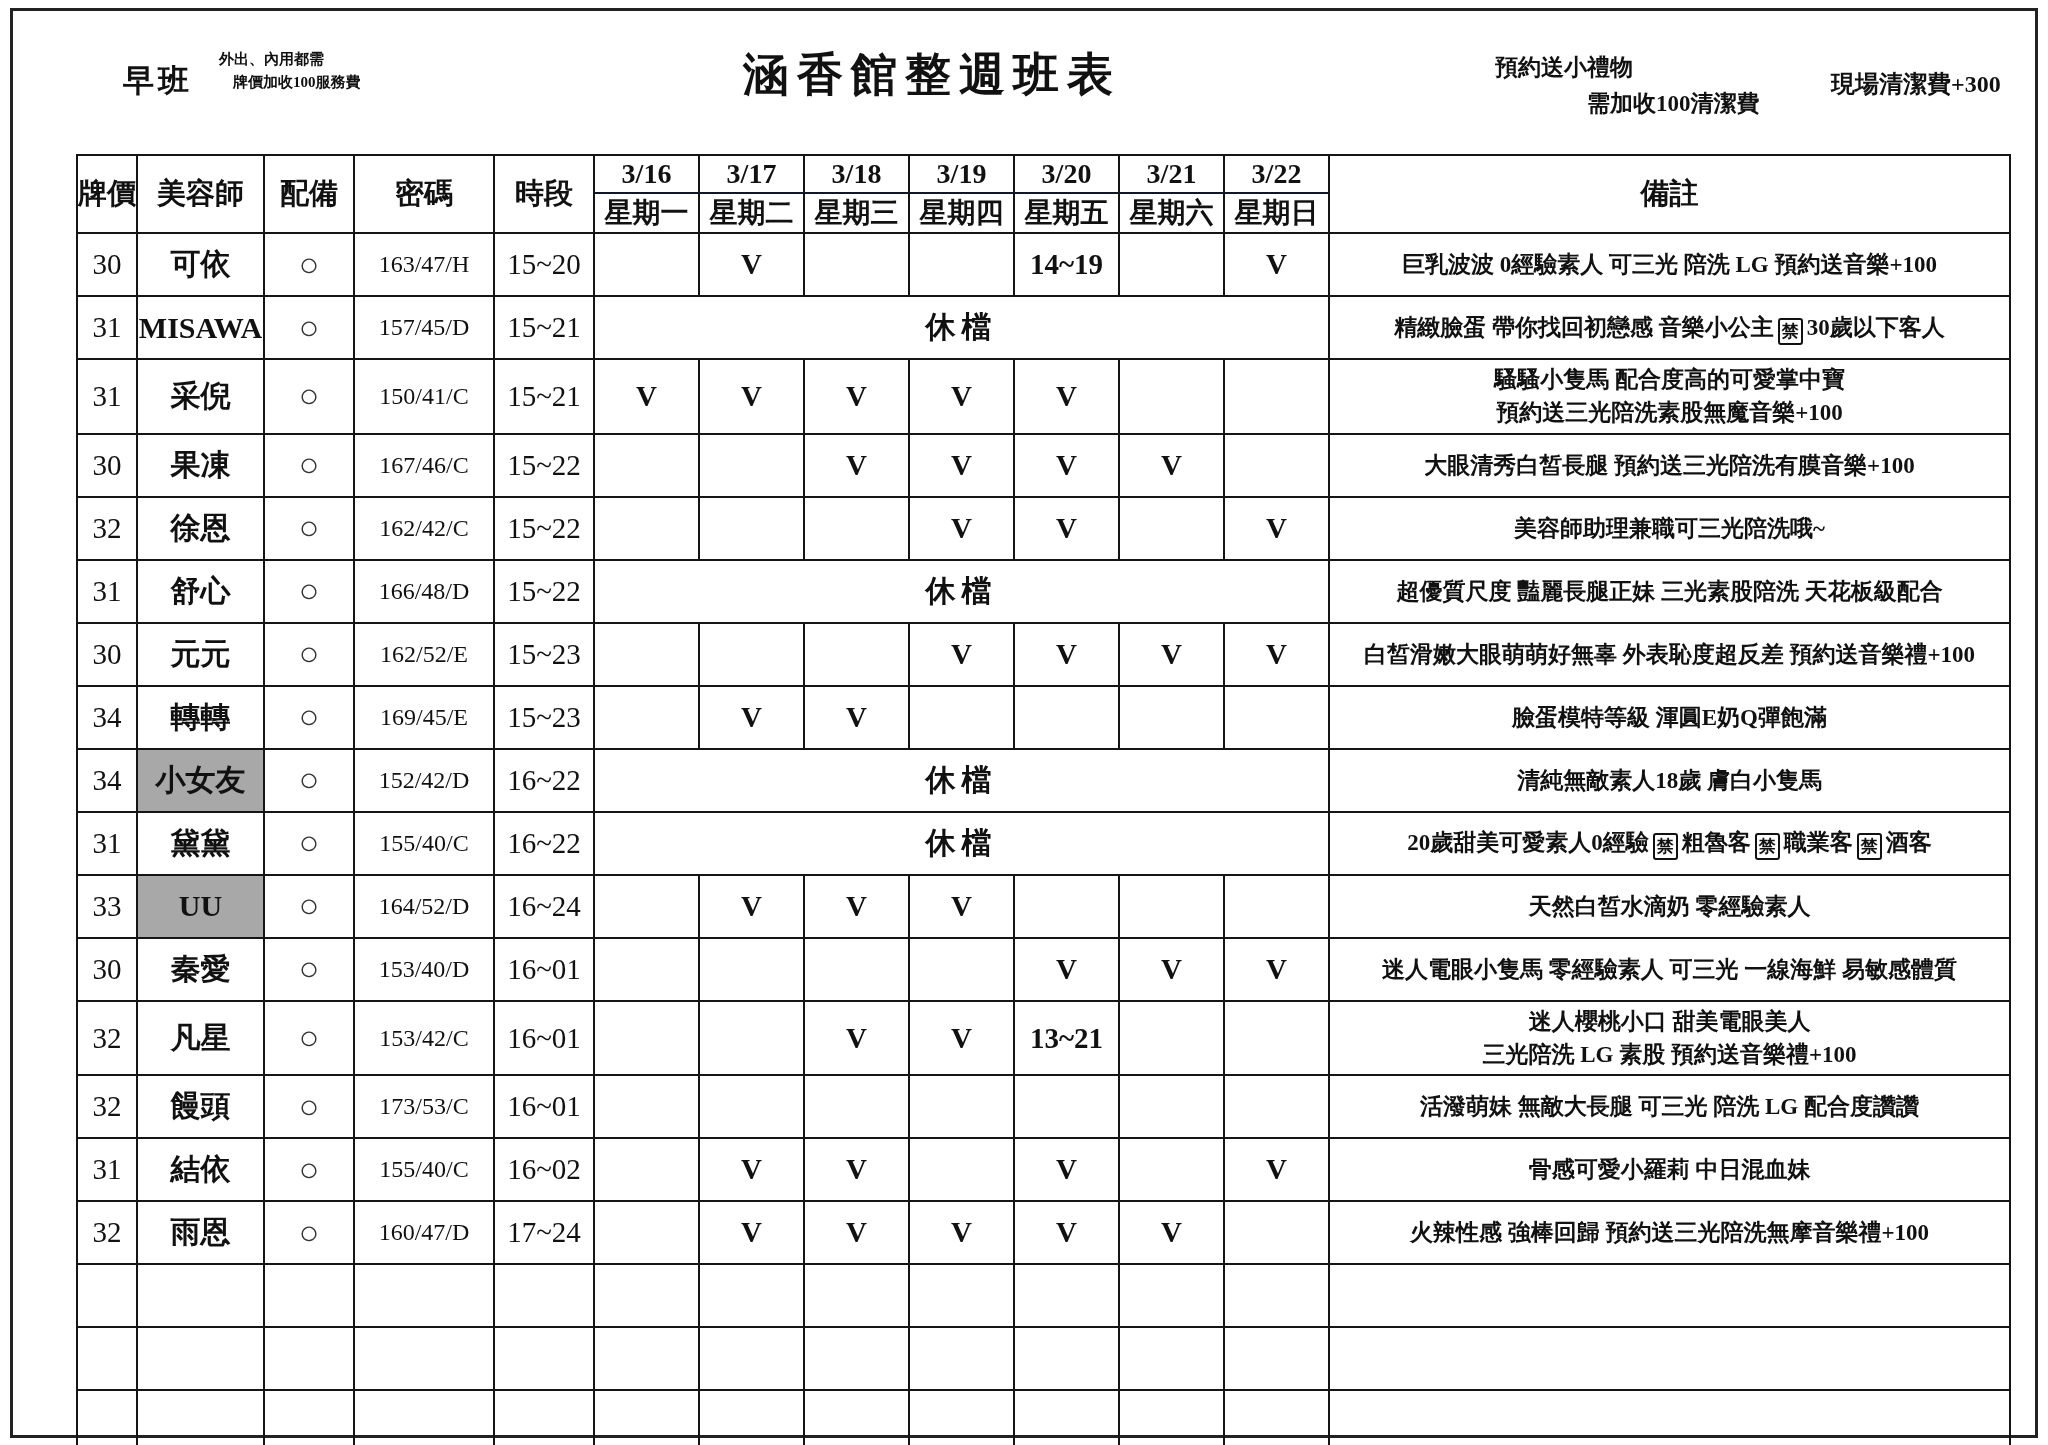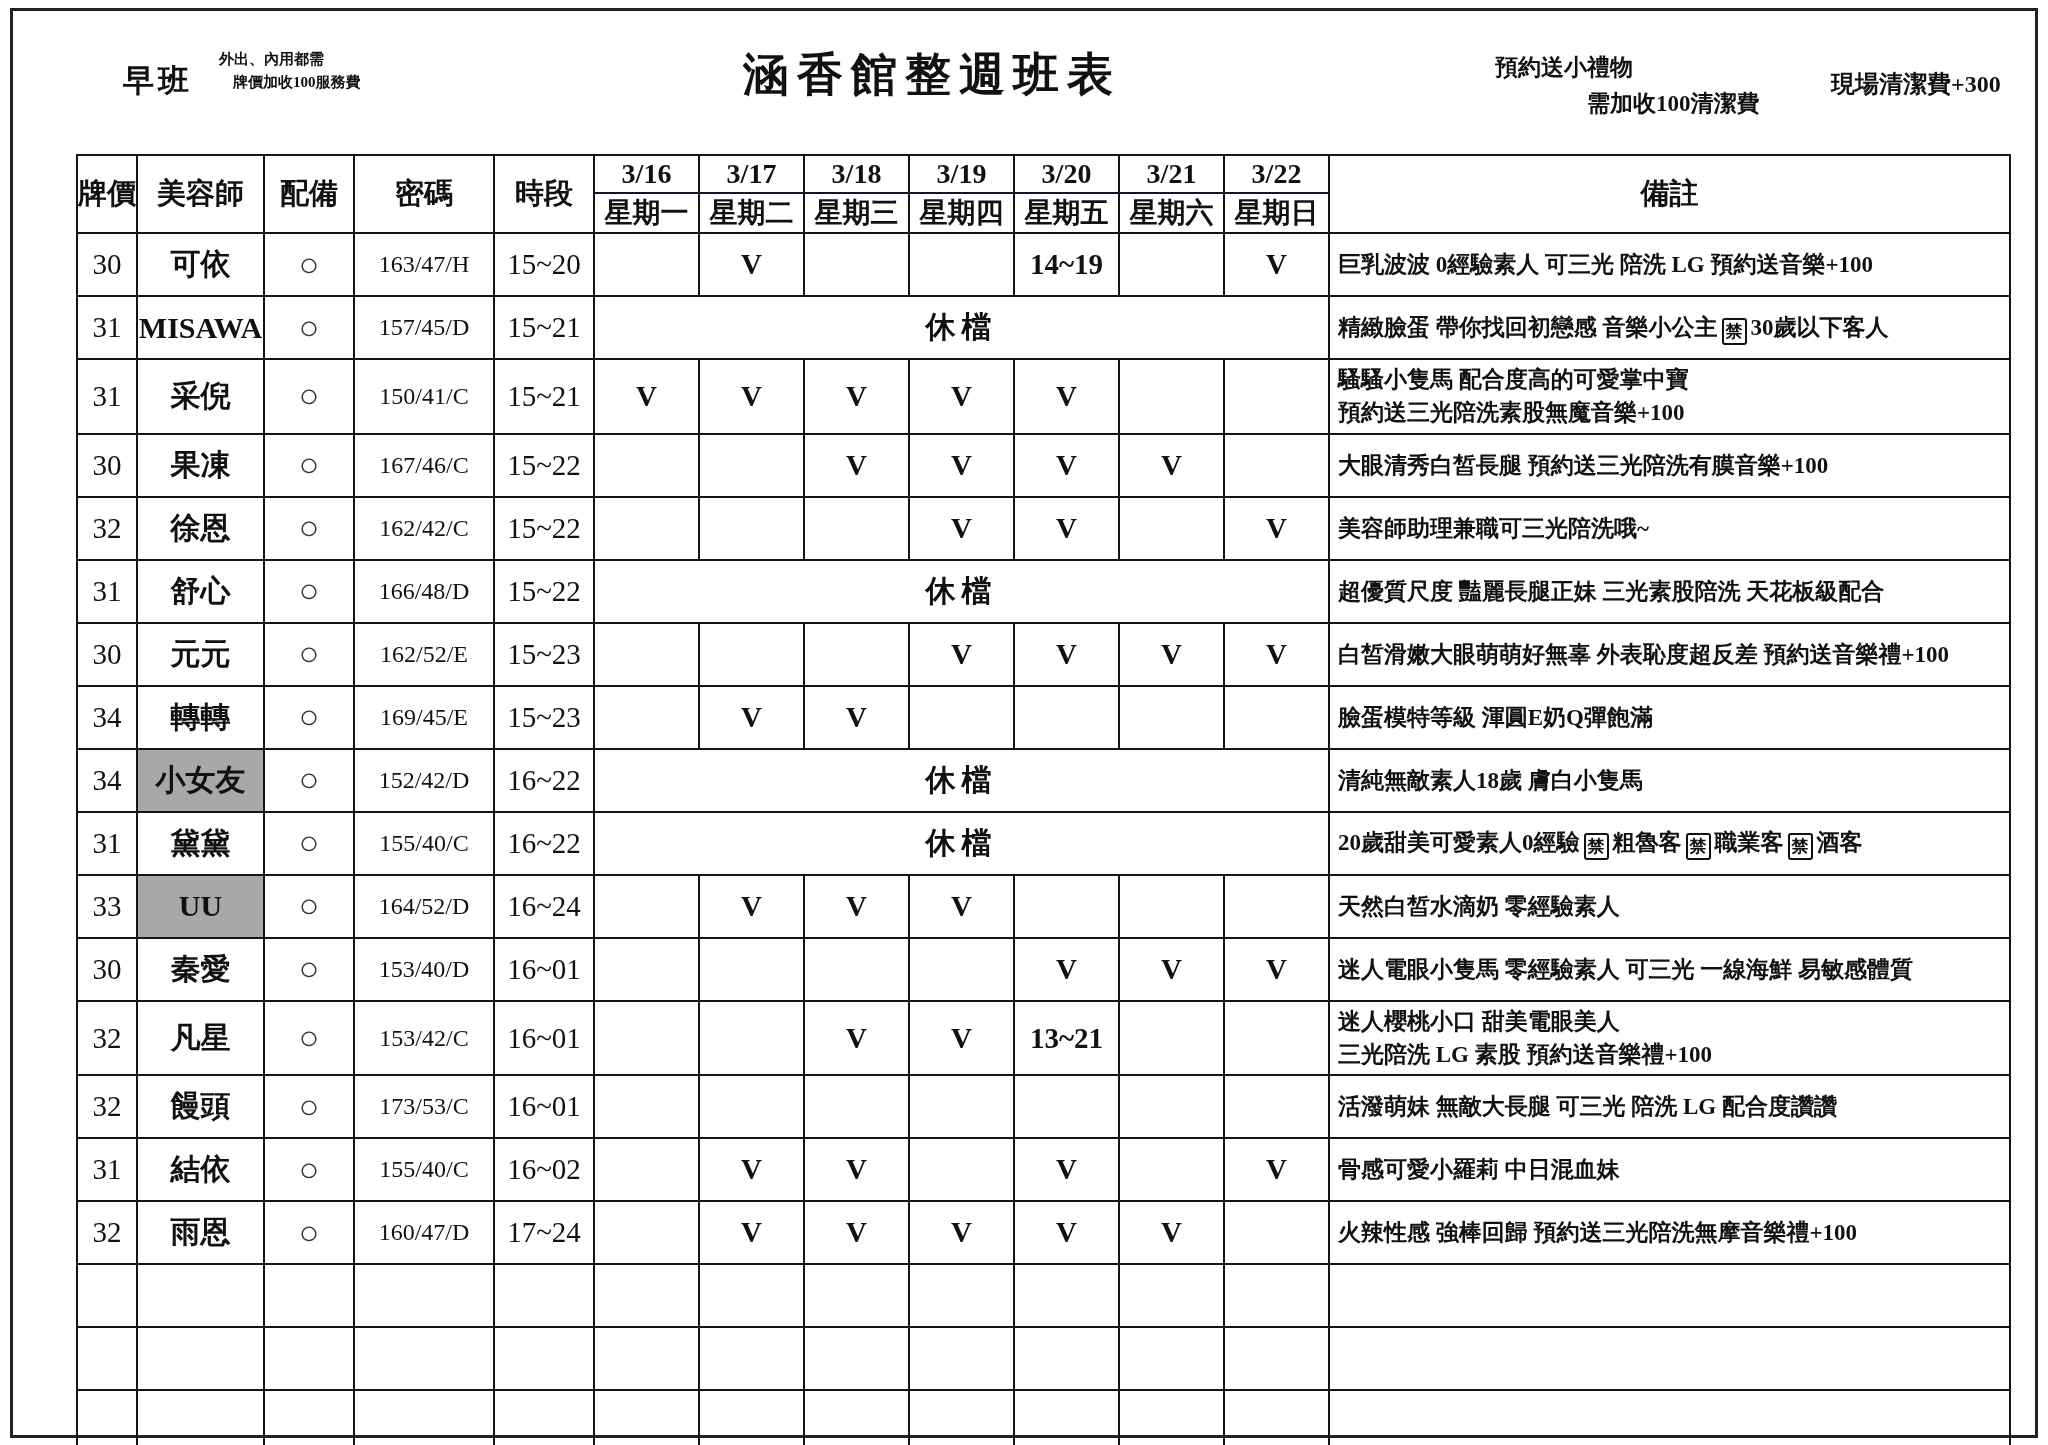--- a/index.html
+++ b/index.html
@@ -25,21 +25,21 @@
   .day-week{height:38px;line-height:38px;font-size:28px;border-top:2px solid #0f172a;}
   tbody tr{height:63px;}
   td.price{font-size:29px;}
   td.name{font-size:30px;font-weight:bold;}
   td.name.hl{background:#a8a8a8;}
   td.equip{font-size:34px;color:#333;font-weight:normal;}
   td.code{font-size:24px;}
   td.hours{font-size:29px;}
   td.day{font-size:29px;font-weight:bold;}
   td.rest{font-size:30px;font-weight:bold;letter-spacing:6px;}
-  td.note{text-align:left;padding:3px 8px;font-family:Liberation Serif, serif;}
+  td.note{text-align:center;padding:3px 8px;font-family:Liberation Serif, serif;}
   .note-line{font-size:23px;font-weight:bold;line-height:1.45;white-space:nowrap;}
   .boxed{display:inline-block;border:2px solid #111;border-radius:3px;font-size:17px;
          line-height:1;padding:3px 2px;margin:0 4px;vertical-align:-2px;}
 </style>
 </head>
 <body>
 
 <div id="page">
   <div class="frame"></div>
 

